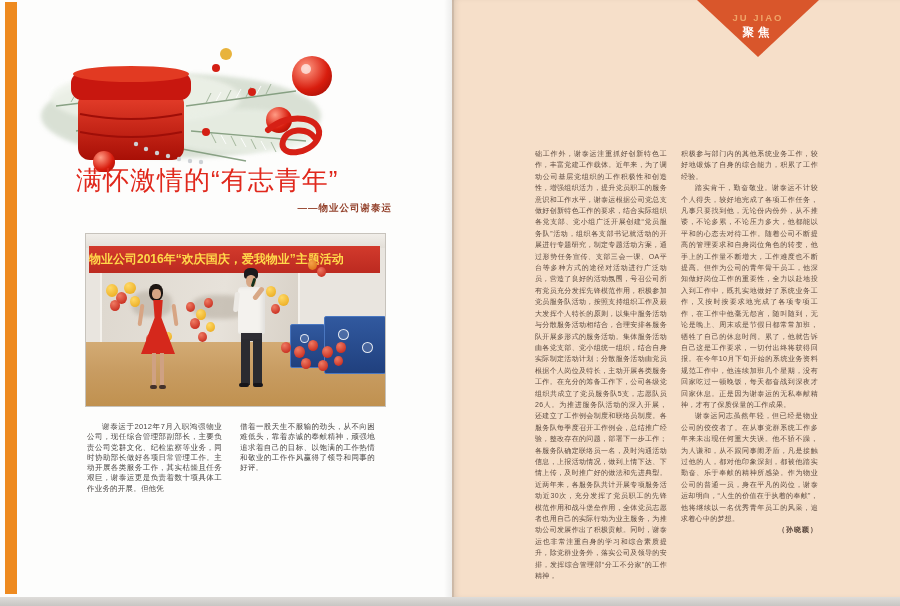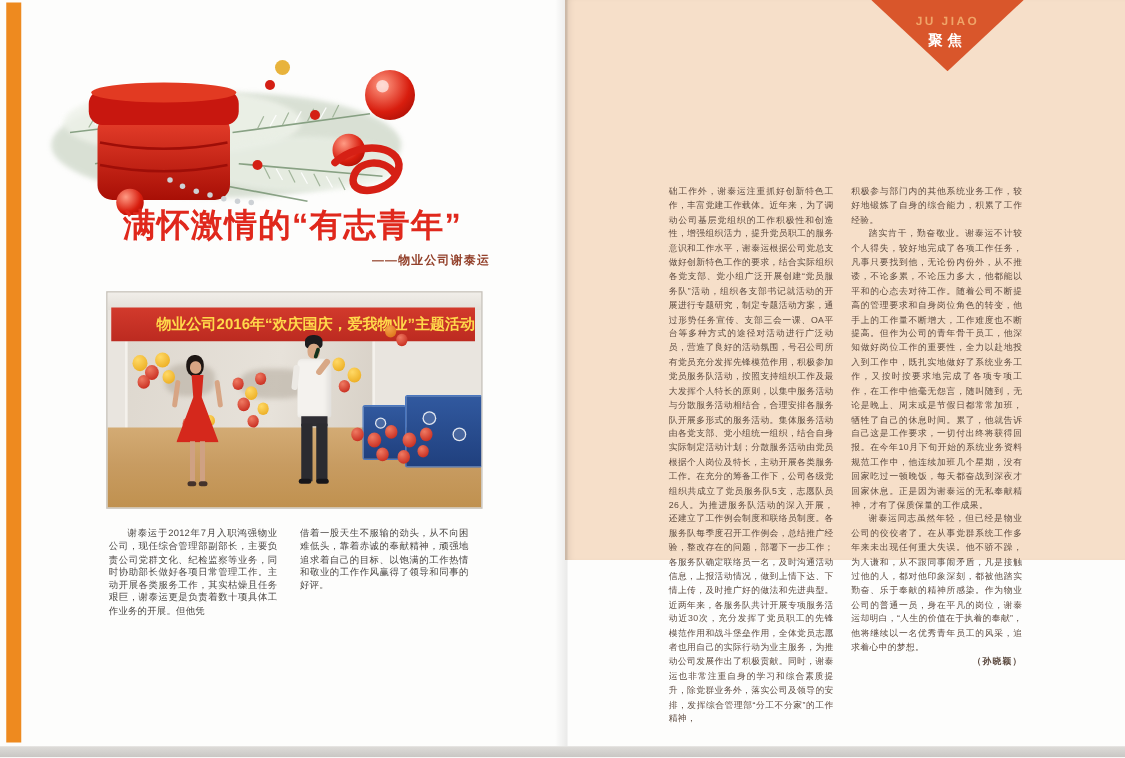--- a/index.html
+++ b/index.html
@@ -3,33 +3,33 @@
 <meta charset="utf-8">
 <style>
   html,body{margin:0;padding:0;background:#ffffff;}
   #canvas{position:relative;width:900px;height:606px;background:#fdfdfc;overflow:hidden;
           font-family:"Liberation Sans",sans-serif;}
 
   
   .accent-bar{position:absolute;left:5px;top:2px;width:12px;height:592px;background:#ee8a1f;}
   .xmas{position:absolute;left:16px;top:36px;width:322px;height:136px;}
 
-  .title{position:absolute;left:76px;top:163px;width:316px;text-align:center;
-         font-size:26px;font-weight:bold;color:#e0281c;letter-spacing:1px;white-space:nowrap;}
+  .title{position:absolute;left:76px;top:163px;width:316px;
+         font-size:26px;font-weight:normal;color:#e0281c;letter-spacing:1px;white-space:nowrap;}
   .subtitle{position:absolute;left:76px;top:202px;width:316px;text-align:right;
             font-size:9.5px;font-weight:bold;color:#93412b;letter-spacing:1px;}
 
   .photo{position:absolute;left:85px;top:233px;width:299px;height:172px;overflow:hidden;
          border:1px solid #c7c3bc;background:#e9e5df;}
   .ph-ceiling{position:absolute;left:0;top:0;width:100%;height:14px;
               background:linear-gradient(180deg,#f1eee9,#e3dfd8);}
   .ph-banner{position:absolute;left:3px;top:12px;width:291px;height:27px;
              background:linear-gradient(180deg,#d23a2c,#bc2a20);
              color:#ffd84a;font-size:12px;font-weight:bold;line-height:27px;
-             text-align:right;white-space:nowrap;letter-spacing:0px;}
+             text-align:left;white-space:nowrap;letter-spacing:0px;}
   .ph-mirror{position:absolute;left:14px;top:39px;width:196px;height:70px;
              background:linear-gradient(100deg,#ded8cf,#e7e2da 60%,#d8d1c7);
              border-left:2px solid #f4f1ec;border-right:2px solid #f4f1ec;}
   .refl{position:absolute;background:#b3aa9d;opacity:.55;border-radius:40%;filter:blur(2px);}
   .ph-floor{position:absolute;left:0;top:108px;width:299px;height:64px;
             background:linear-gradient(180deg,#d3ab74 0%,#c89c62 45%,#c0914f 100%);}
   .board{position:absolute;background:linear-gradient(180deg,#31599f,#20407e);
          border:1px solid #4a77c0;border-radius:2px;}
   .logo-dot{position:absolute;width:9px;height:9px;border-radius:50%;
             border:1.5px solid rgba(255,255,255,.85);background:rgba(255,255,255,.15);}
@@ -41,21 +41,21 @@
   .fig{position:absolute;}
   .fig div{position:absolute;}
 
   .col{position:absolute;color:#4b4744;font-size:7.5px;line-height:10.3px;
        text-align:justify;letter-spacing:.2px;}
   .col p{margin:0;}
   .col p.ind{text-indent:2em;}
   .col-r{color:#5d4b40;font-size:7px;line-height:11.4px;letter-spacing:.3px;}
 
   
-  .right-page{position:absolute;left:452px;top:0;width:448px;height:448px;background:#f6dfc9;
+  .right-page{position:absolute;left:452px;top:0;width:448px;height:597px;background:#f6dfc9;
               box-shadow:inset 6px 0 8px -6px rgba(0,0,0,.25);}
   .badge-tri{position:absolute;left:245px;top:0;width:122px;height:57px;}
   .badge-en{position:absolute;left:248px;top:12px;width:116px;text-align:center;
             color:#efa468;font-size:9.5px;font-weight:bold;letter-spacing:2px;}
   .badge-cn{position:absolute;left:248px;top:25px;width:116px;text-align:center;
             color:#ffffff;font-size:11.5px;font-weight:bold;letter-spacing:4px;}
   .byline{text-align:right;font-weight:bold;letter-spacing:1px;margin-top:5px;}
 
   .gutter{position:absolute;left:444px;top:0;width:10px;height:597px;
           background:linear-gradient(90deg,rgba(0,0,0,0),rgba(0,0,0,.08));}

